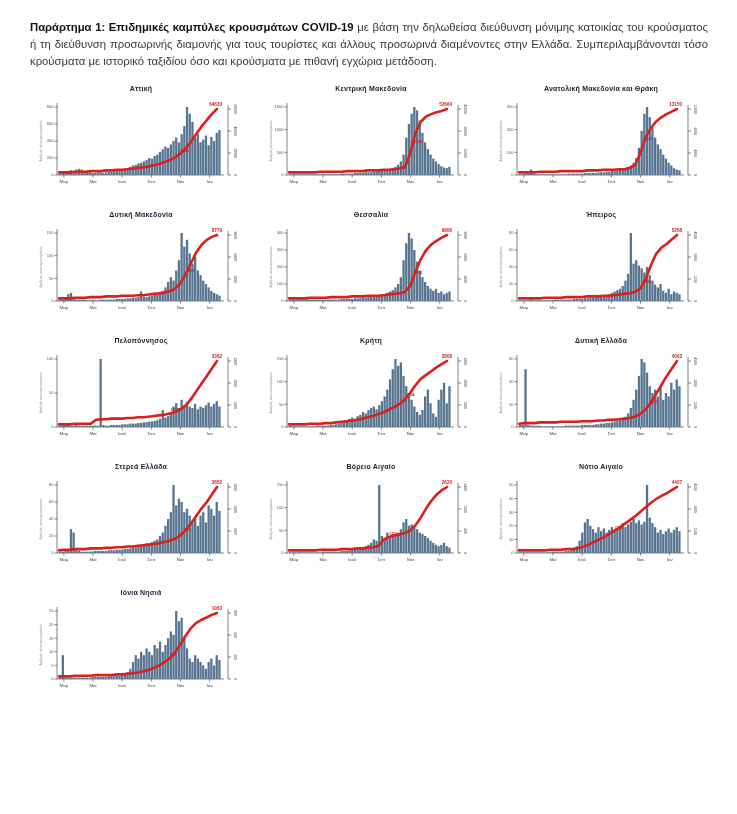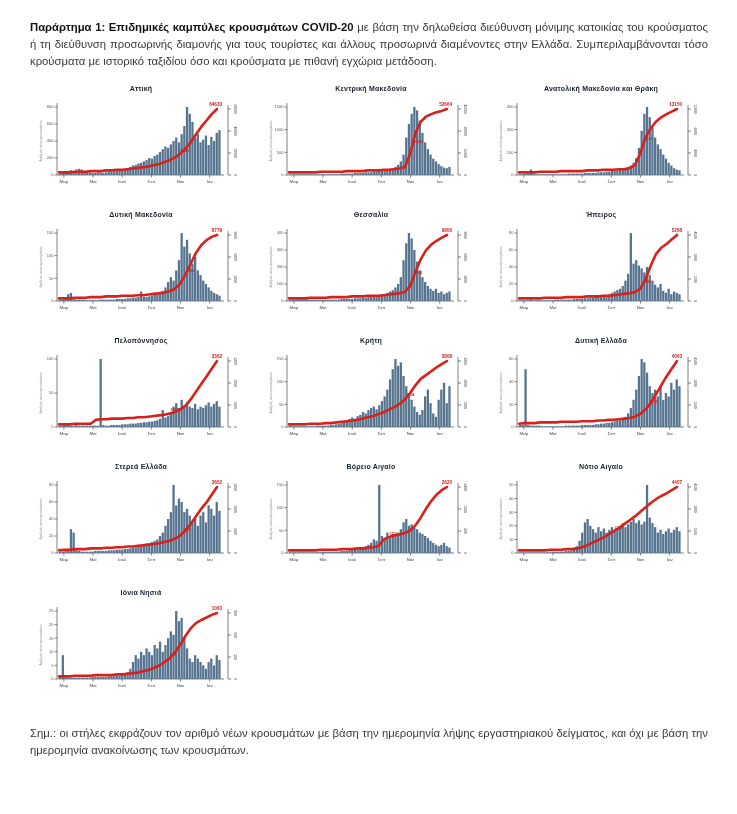--- a/index.html
+++ b/index.html
@@ -23,21 +23,21 @@
   .tr{font-size:3.2px;fill:#555;}
   .te{font-size:4.6px;fill:#d2201c;font-weight:bold;}
   .tmid{font-size:3.4px;fill:#d2201c;font-weight:bold;}
   .tyl{font-size:3.4px;fill:#8a8a8a;}
 </style>
 </head>
 <body>
 
 <div class="page">
 
-  <p class="header"><strong>Παράρτημα 1: Επιδημικές καμπύλες κρουσμάτων COVID-20</strong><span> με βάση την δηλωθείσα διεύθυνση μόνιμης κατοικίας του κρούσματος ή τη διεύθυνση προσωρινής διαμονής για τους τουρίστες και άλλους προσωρινά διαμένοντες στην Ελλάδα. Συμπεριλαμβάνονται τόσο κρούσματα με ιστορικό ταξιδίου όσο και κρούσματα με πιθανή εγχώρια μετάδοση.</span></p>
+  <p class="header"><strong>Παράρτημα 1: Επιδημικές καμπύλες κρουσμάτων COVID-19</strong><span> με βάση την δηλωθείσα διεύθυνση μόνιμης κατοικίας του κρούσματος ή τη διεύθυνση προσωρινής διαμονής για τους τουρίστες και άλλους προσωρινά διαμένοντες στην Ελλάδα. Συμπεριλαμβάνονται τόσο κρούσματα με ιστορικό ταξιδίου όσο και κρούσματα με πιθανή εγχώρια μετάδοση.</span></p>
 
   <div class="grid">
     <div class="chart-cell">
       <div class="chart-title">Αττική</div>
       <div class="chart-plot">
           <svg viewBox="0 0 212 98">
             <g>
               <line class="ax" x1="22" y1="8" x2="22" y2="80"></line>
               <line class="ax" x1="19.5" x2="22" y1="80" y2="80"></line>
               <text class="tl" x="18.5" y="81.4" text-anchor="end">0</text>
@@ -1472,15 +1472,14 @@
             </g>
             <polyline points="24.0,77.4 29.3,77.4 34.5,77.4 39.8,76.7 45.1,76.7 50.3,76.7 55.6,76.7 60.9,76.1 66.1,76.1 71.4,76.1 76.7,76.1 81.9,75.4 87.2,75.4 92.5,74.8 97.7,74.2 103.0,73.5 108.3,72.2 113.5,71.0 118.8,69.0 124.1,66.5 129.3,63.3 134.6,59.4 139.9,53.7 145.1,46.0 150.4,37.0 155.7,29.4 160.9,24.2 166.2,21.0 171.5,18.5 176.7,15.9 182.0,14.0" fill="none" stroke="#d8211b" stroke-width="2.6" stroke-linecap="round" stroke-linejoin="round"></polyline>
             <text class="te" x="187" y="10.8" text-anchor="end">1063</text>
             <text class="tmid" x="135.6" y="56.9">531</text>
             <text class="tyl" x="7" y="46" text-anchor="middle" transform="rotate(-90 7 46)">Αριθμός νέων κρουσμάτων</text>
           </svg>
         </div>
     </div>
   </div>
 
-  <p class="footnote">Σημ.: οι στήλες εκφράζουν τον αριθμό νέων κρουσμάτων με βάση την ημερομηνία λήψης εργαστηριακού δείγματος, και όχι με βάση την ημερομηνία ανακοίνωσης των κρουσμάτων.</p>
 
 </div>
 
 </body></html>

